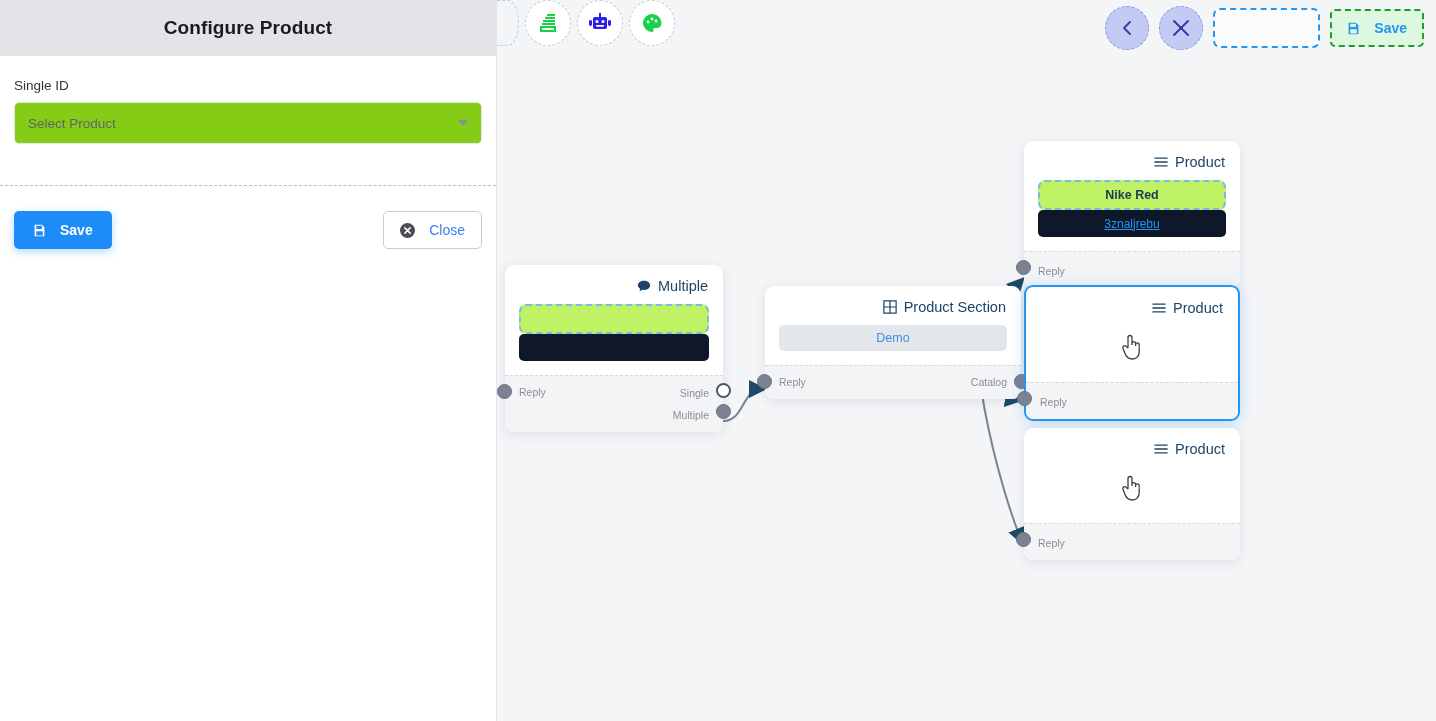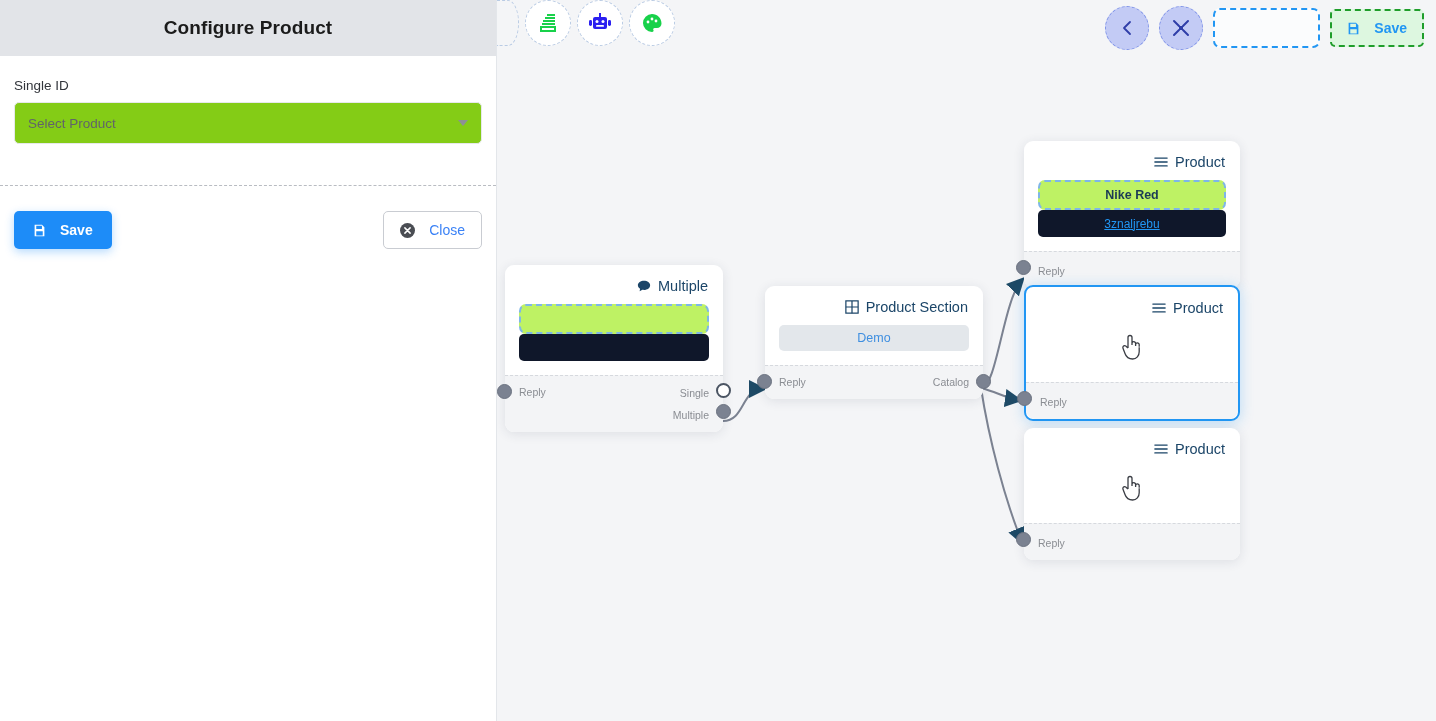--- a/index.html
+++ b/index.html
@@ -332,21 +332,21 @@
               <span class="port-label">Multiple</span>
             </div>
           </div>
         </div>
         <span class="port-dot" style="left:-8px; top:8px;"></span>
         <span class="port-dot hollow" style="right:-8px; top:7px;"></span>
         <span class="port-dot" style="right:-8px; top:28px;"></span>
       </div>
     </div>
 
-    <div class="node" style="left:268px; top:286px; width:218px;">
+    <div class="node" style="left:268px; top:286px; width:256px;">
       <div class="node-head">
         <svg width="14" height="14" viewBox="0 0 16 16">
           <rect x="1" y="1" width="14" height="14" fill="none" stroke="#1b4568" stroke-width="1.4"></rect>
           <path d="M1 8h14M8 1v14" stroke="#1b4568" stroke-width="1.4"></path>
         </svg>
         <span class="node-title">Product Section</span>
       </div>
       <div class="node-body">
         <div class="slot-demo">Demo</div>
       </div>

